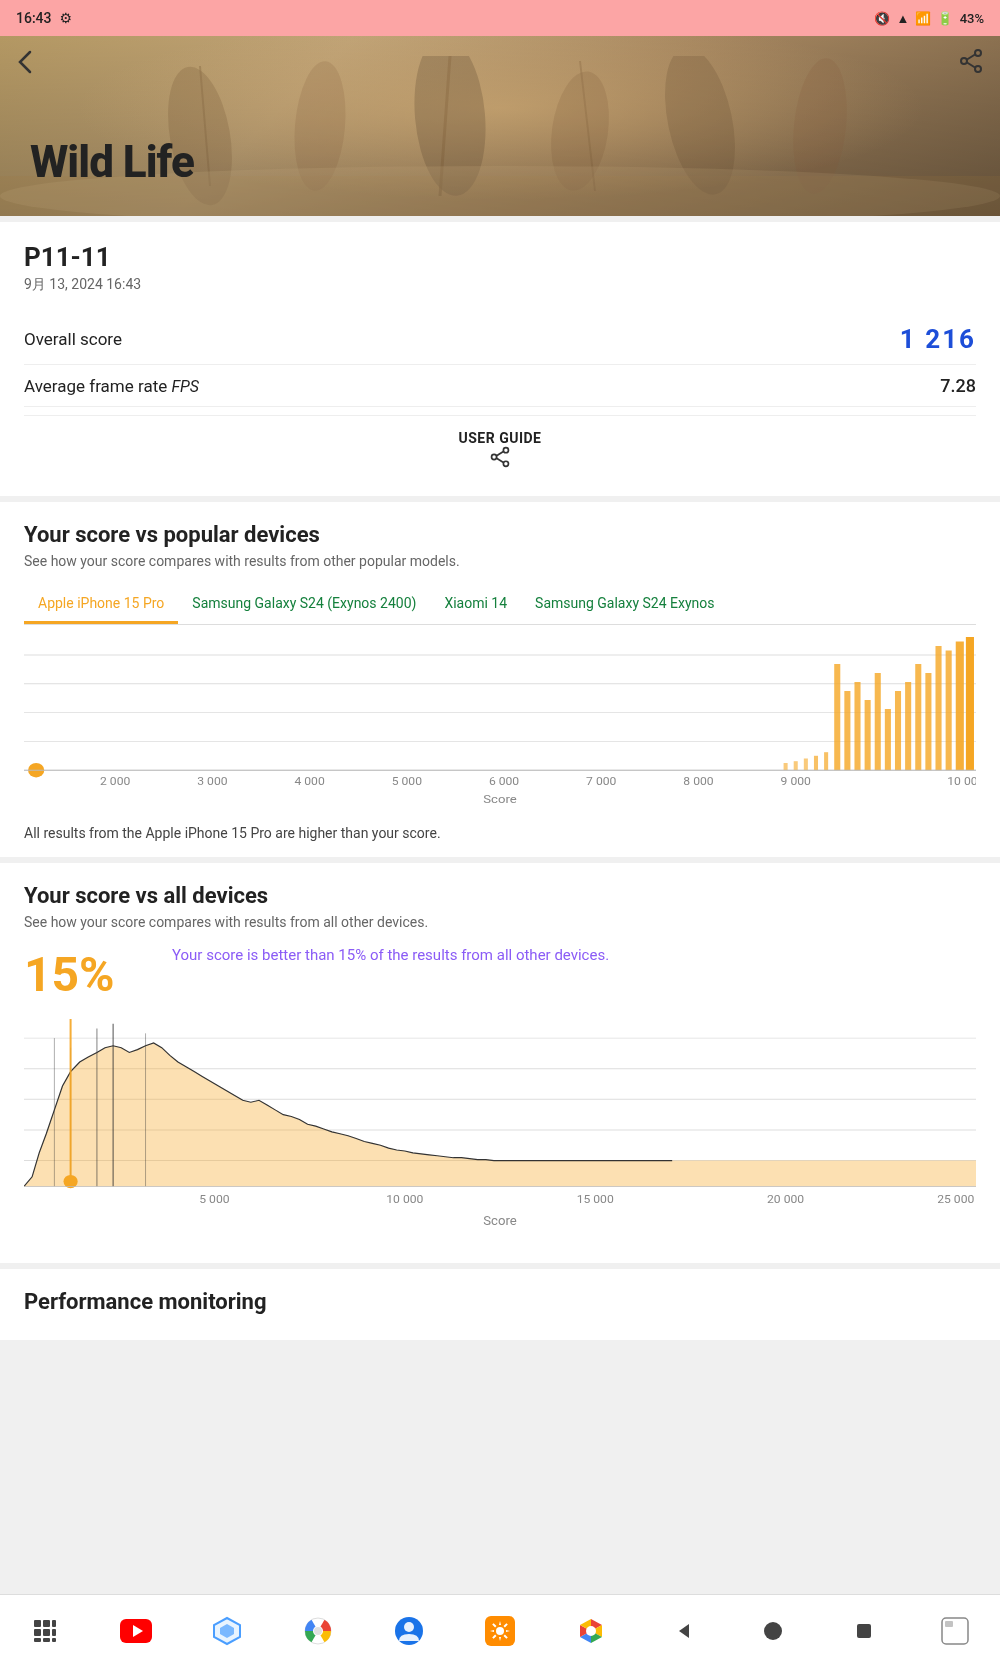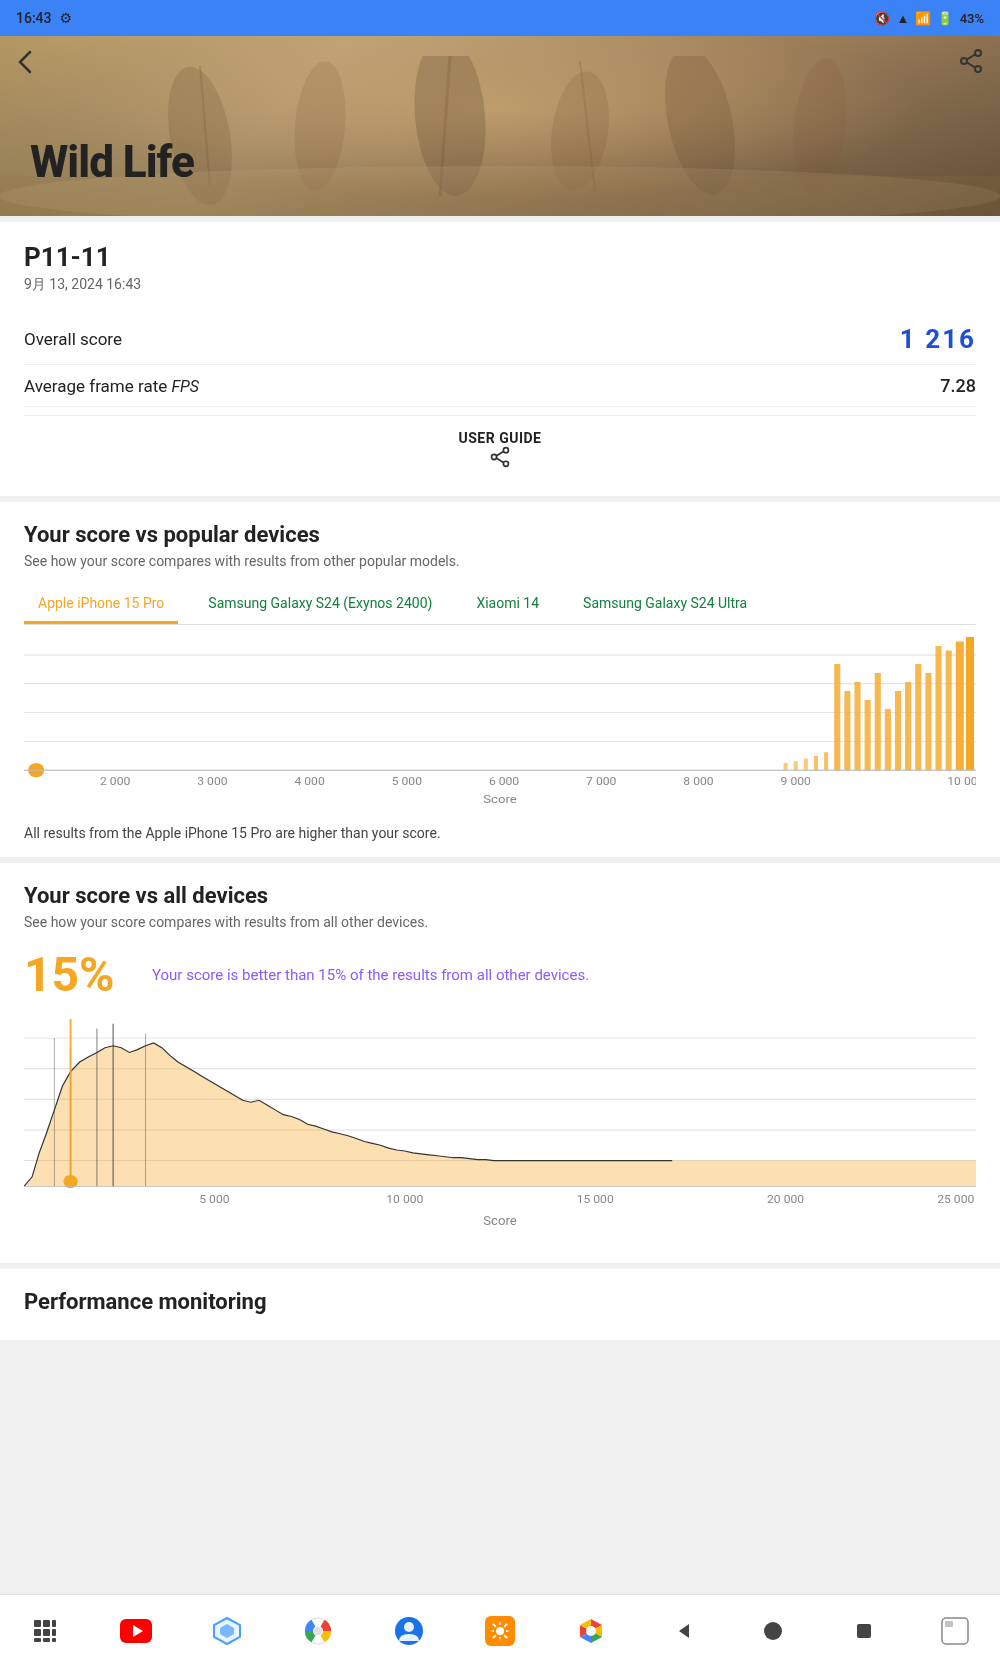--- a/index.html
+++ b/index.html
@@ -10,21 +10,21 @@
       background: #f0f0f0;
       font-size: 16px;
       color: #222;
     }
 
     
     .status-bar {
       display: flex;
       justify-content: space-between;
       align-items: center;
-      background: #3b82f6;
+      background: #fca5a5;
       padding: 8px 16px;
       font-size: 14px;
       font-weight: 500;
       height: 36px;
     }
     .status-left { display: flex; align-items: center; gap: 8px; }
     .status-right { display: flex; align-items: center; gap: 6px; font-size: 13px; }
 
     
     .hero-section {
@@ -148,21 +148,21 @@
       color: #666;
       margin-bottom: 16px;
     }
 
     
     .device-tabs {
       display: flex;
       border-bottom: 1px solid #ddd;
       margin-bottom: 12px;
       overflow-x: auto;
-      gap: 16px;
+      gap: 0;
     }
     .device-tab {
       padding: 10px 14px;
       font-size: 14px;
       color: #15803d;
       white-space: nowrap;
       cursor: pointer;
       border-bottom: 3px solid transparent;
     }
     .device-tab.active {
@@ -179,22 +179,22 @@
     }
     .chart-note {
       font-size: 14px;
       color: #444;
       margin-top: 8px;
     }
 
     
     .percent-row {
       display: flex;
-      align-items: center;
-      gap: 8px;
+      align-items: flex-start;
+      gap: 28px;
       margin: 16px 0;
     }
     .big-percent {
       font-size: 48px;
       font-weight: 700;
       color: #f5a623;
       min-width: 120px;
     }
     .percent-desc {
       font-size: 15px;
@@ -332,21 +332,21 @@
   </div>
 
   <div class="comparison-card">
     <div class="section-title">Your score vs popular devices</div>
     <div class="section-subtitle">See how your score compares with results from other popular models.</div>
 
     <div class="device-tabs">
       <div class="device-tab active">Apple iPhone 15 Pro</div>
       <div class="device-tab">Samsung Galaxy S24 (Exynos 2400)</div>
       <div class="device-tab">Xiaomi 14</div>
-      <div class="device-tab">Samsung Galaxy S24 Ultra</div>
+      <div class="device-tab">Samsung Galaxy S24 Exynos</div>
     </div>
 
     <div class="chart-container">
       <svg class="chart-svg" viewBox="0 0 940 200" preserveAspectRatio="none">
 
         <line x1="0" y1="20" x2="940" y2="20" stroke="#ddd" stroke-width="1"></line>
         <line x1="0" y1="52" x2="940" y2="52" stroke="#ddd" stroke-width="1"></line>
         <line x1="0" y1="84" x2="940" y2="84" stroke="#ddd" stroke-width="1"></line>
         <line x1="0" y1="116" x2="940" y2="116" stroke="#ddd" stroke-width="1"></line>
         <line x1="0" y1="148" x2="940" y2="148" stroke="#ddd" stroke-width="1"></line>

